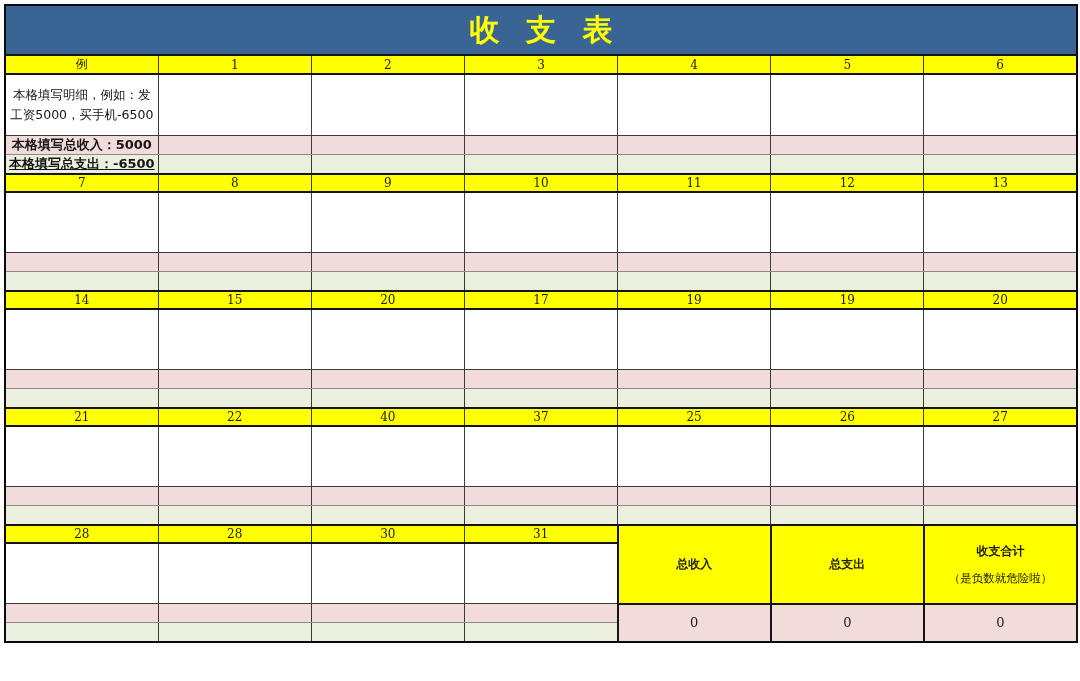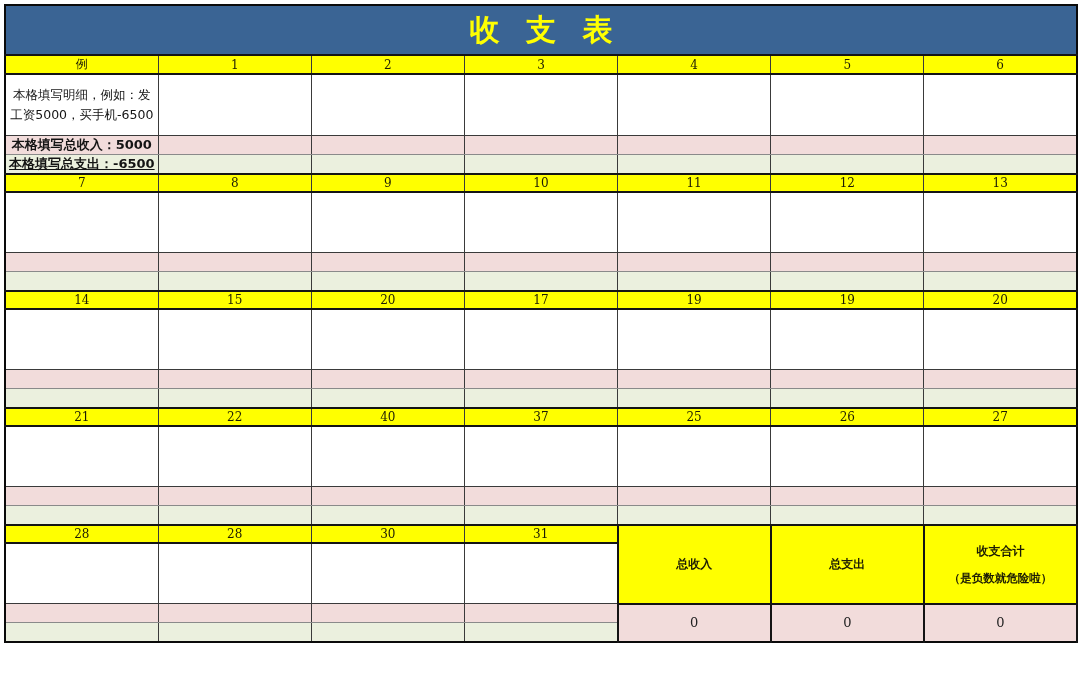--- a/index.html
+++ b/index.html
@@ -48,21 +48,21 @@
   tr.r-expense td{height:19px;background:var(--expense-green);text-decoration:underline;}
   .example-detail{font-size:12.5px;line-height:1.55;color:#141414;}
   .example-flow{font-weight:bold;font-size:13px;color:#141414;}
   td.sum-head{
     font-weight:bold;font-size:17px;color:#101010;
     border:2px solid #141414;
   }
   td.sum-income{background:var(--summary-pink);}
   td.sum-expense{background:var(--summary-green);text-align:center;}
   td.sum-total{background:var(--header-yellow);}
-  .sum-note{font-size:11.5px;font-weight:bold;margin-top:11px;}
+  .sum-note{font-size:11.5px;font-weight:normal;margin-top:11px;}
   td.sum-val{
     font-family:"DejaVu Serif","Liberation Serif",serif;
     font-size:13px;color:#222;border:2px solid #141414;
   }
   td.val-income{background:var(--income-pink);}
   td.val-expense{background:var(--expense-green);}
   td.val-total{background:var(--summary-yellow-light);}
 </style>
 </head>
 <body>

